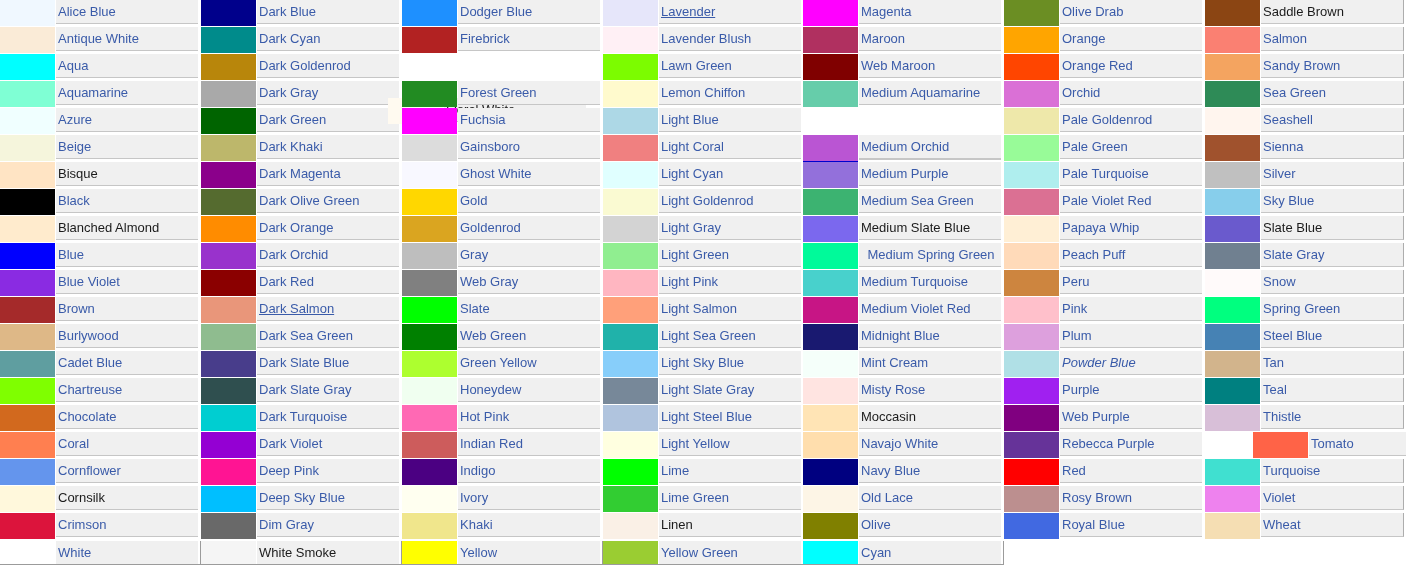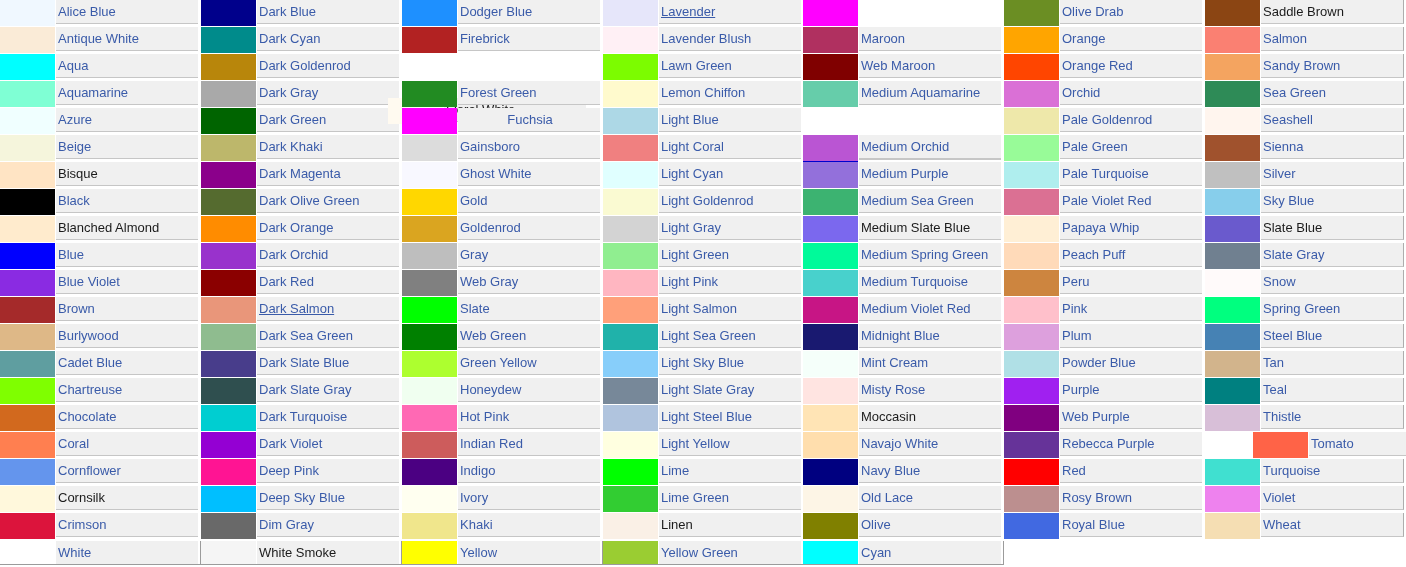--- a/index.html
+++ b/index.html
@@ -303,21 +303,21 @@
       <div class="label">
         <span class="name plain">Floral White</span>
       </div>
     </div>
     <div class="cell" style="left: 402px; top: 81px;">
       <div class="swatch" style="background: rgb(34, 139, 34);"></div>
       <div class="label">
         <span class="name">Forest Green</span>
       </div>
     </div>
-    <div class="cell" style="left: 402px; top: 108px; text-align: center;">
+    <div class="cell" style="left: 402px; top: 108px;">
       <div class="swatch" style="background: rgb(255, 0, 255);"></div>
       <div class="label">
         <span class="name">Fuchsia</span>
       </div>
     </div>
     <div class="cell" style="left: 402px; top: 135px;">
       <div class="swatch" style="background: rgb(220, 220, 220);"></div>
       <div class="label">
         <span class="name">Gainsboro</span>
       </div>
@@ -533,20 +533,23 @@
       </div>
     </div>
     <div class="cell framed" style="left: 603px; top: 541px;">
       <div class="swatch" style="background: rgb(154, 205, 50);"></div>
       <div class="label">
         <span class="name">Yellow Green</span>
       </div>
     </div>
     <div class="cell" style="left: 803px; top: 0px;">
       <div class="swatch" style="background: rgb(255, 0, 255);"></div>
+      <div class="label">
+        <span class="name">Magenta</span>
+      </div>
     </div>
     <div class="cell" style="left: 803px; top: 27px;">
       <div class="swatch" style="background: rgb(176, 48, 96);"></div>
       <div class="label">
         <span class="name">Maroon</span>
       </div>
     </div>
     <div class="cell" style="left: 803px; top: 54px;">
       <div class="swatch" style="background: rgb(128, 0, 0);"></div>
       <div class="label">
@@ -582,21 +585,21 @@
       <div class="label">
         <span class="name">Medium Sea Green</span>
       </div>
     </div>
     <div class="cell" style="left: 803px; top: 216px;">
       <div class="swatch" style="background: rgb(123, 104, 238);"></div>
       <div class="label">
         <span class="name plain">Medium Slate Blue</span>
       </div>
     </div>
-    <div class="cell" style="left: 803px; top: 243px;">
+    <div class="cell" style="left: 803px; top: 243px; text-align: center;">
       <div class="swatch" style="background: rgb(0, 250, 154);"></div>
       <div class="label">
         <span class="name">Medium Spring Green</span>
       </div>
     </div>
     <div class="cell" style="left: 803px; top: 270px;">
       <div class="swatch" style="background: rgb(72, 209, 204);"></div>
       <div class="label">
         <span class="name">Medium Turquoise</span>
       </div>
@@ -732,21 +735,21 @@
       <div class="label">
         <span class="name">Pink</span>
       </div>
     </div>
     <div class="cell" style="left: 1004px; top: 324px;">
       <div class="swatch" style="background: rgb(221, 160, 221);"></div>
       <div class="label">
         <span class="name">Plum</span>
       </div>
     </div>
-    <div class="cell" style="left: 1004px; top: 351px;">
+    <div class="cell" style="left: 1004px; top: 351px; font-style: italic;">
       <div class="swatch" style="background: rgb(176, 224, 230);"></div>
       <div class="label">
         <span class="name">Powder Blue</span>
       </div>
     </div>
     <div class="cell" style="left: 1004px; top: 378px;">
       <div class="swatch" style="background: rgb(160, 32, 240);"></div>
       <div class="label">
         <span class="name">Purple</span>
       </div>

